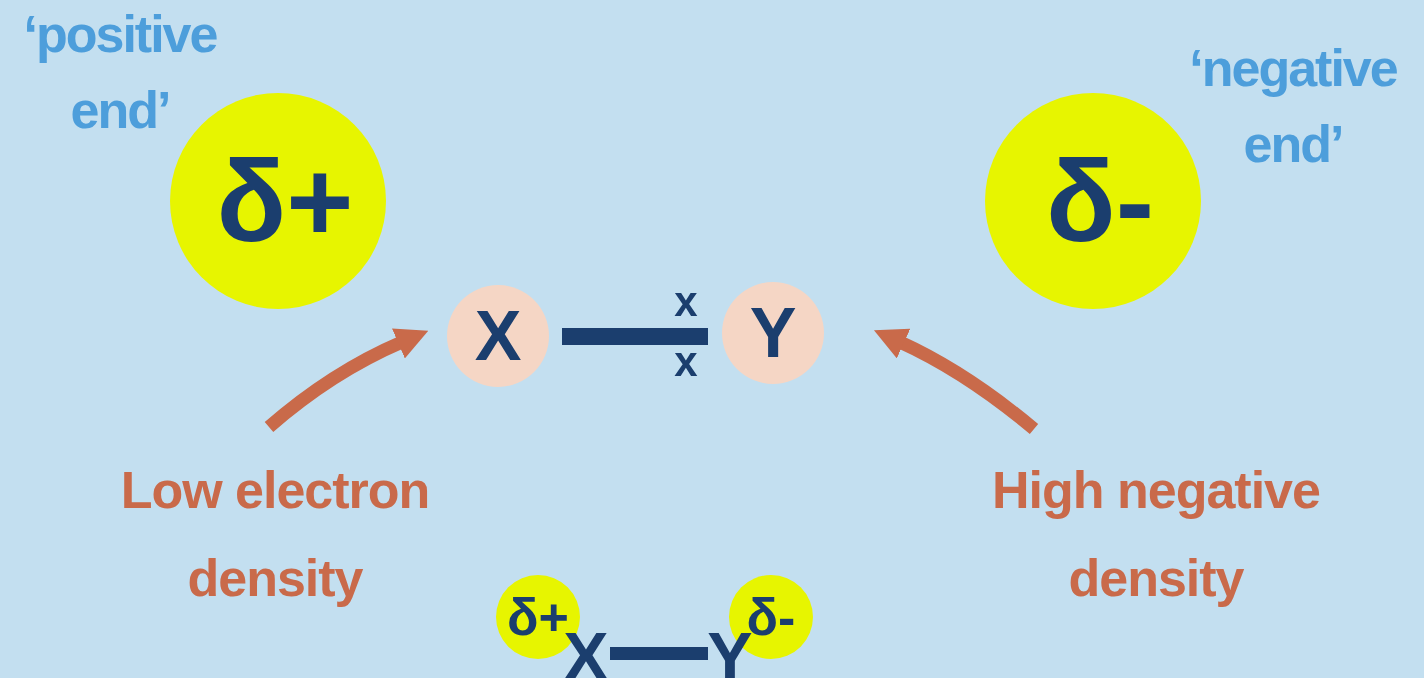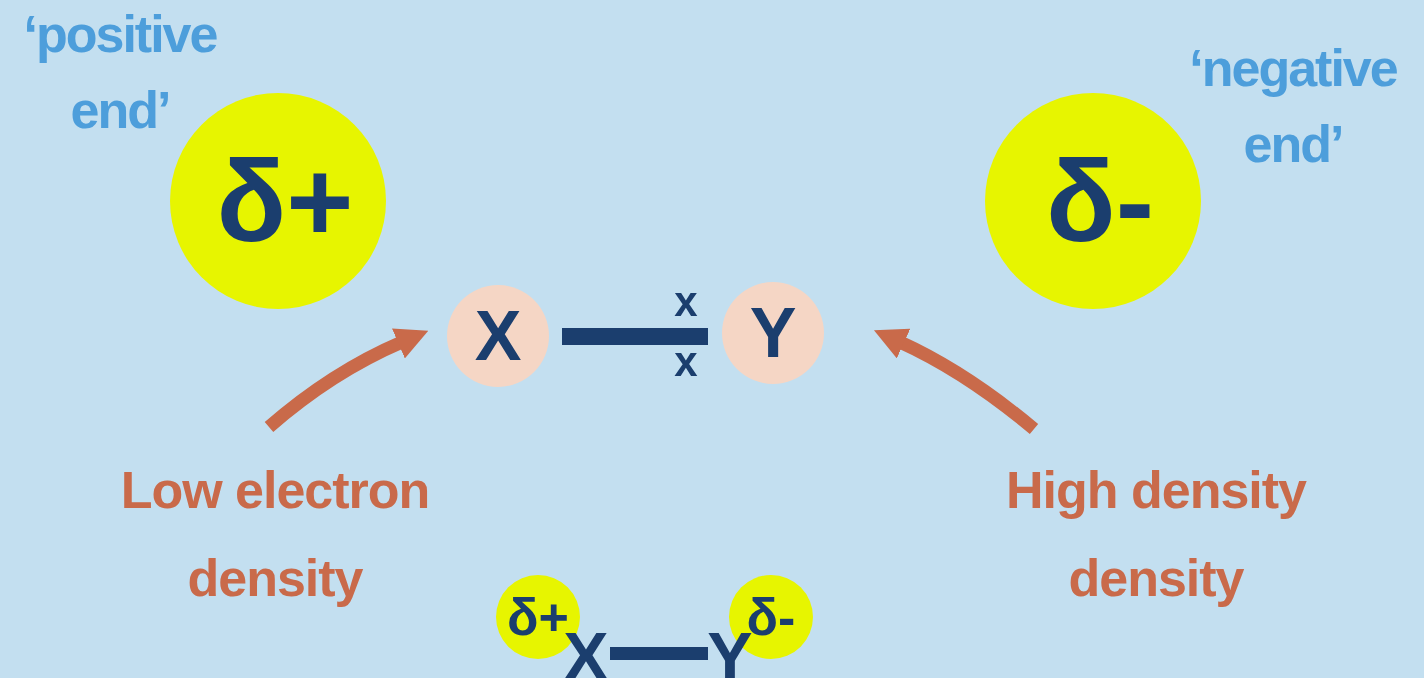--- a/index.html
+++ b/index.html
@@ -110,21 +110,21 @@
   <div class="abs atom-circle" style="left:722px; top:282px;">
     <span>Y</span>
   </div>
 
   <div class="abs density-label" style="left:55px; top:446px;">
     <div>Low electron</div>
     <div>density</div>
   </div>
 
   <div class="abs density-label" style="left:936px; top:446px;">
-    <div>High density</div>
+    <div>High negative</div>
     <div>density</div>
   </div>
 
   <div class="abs charge-circle small-charge z1" style="left:496px; top:575px;">
     <span>δ+</span>
   </div>
 
   <div class="abs bottom-atom" style="left:558px; top:622px;">X</div>
 
   <div class="abs bond-bar" style="left:610px; top:647px; width:98px; height:13px; z-index:2;"></div>

